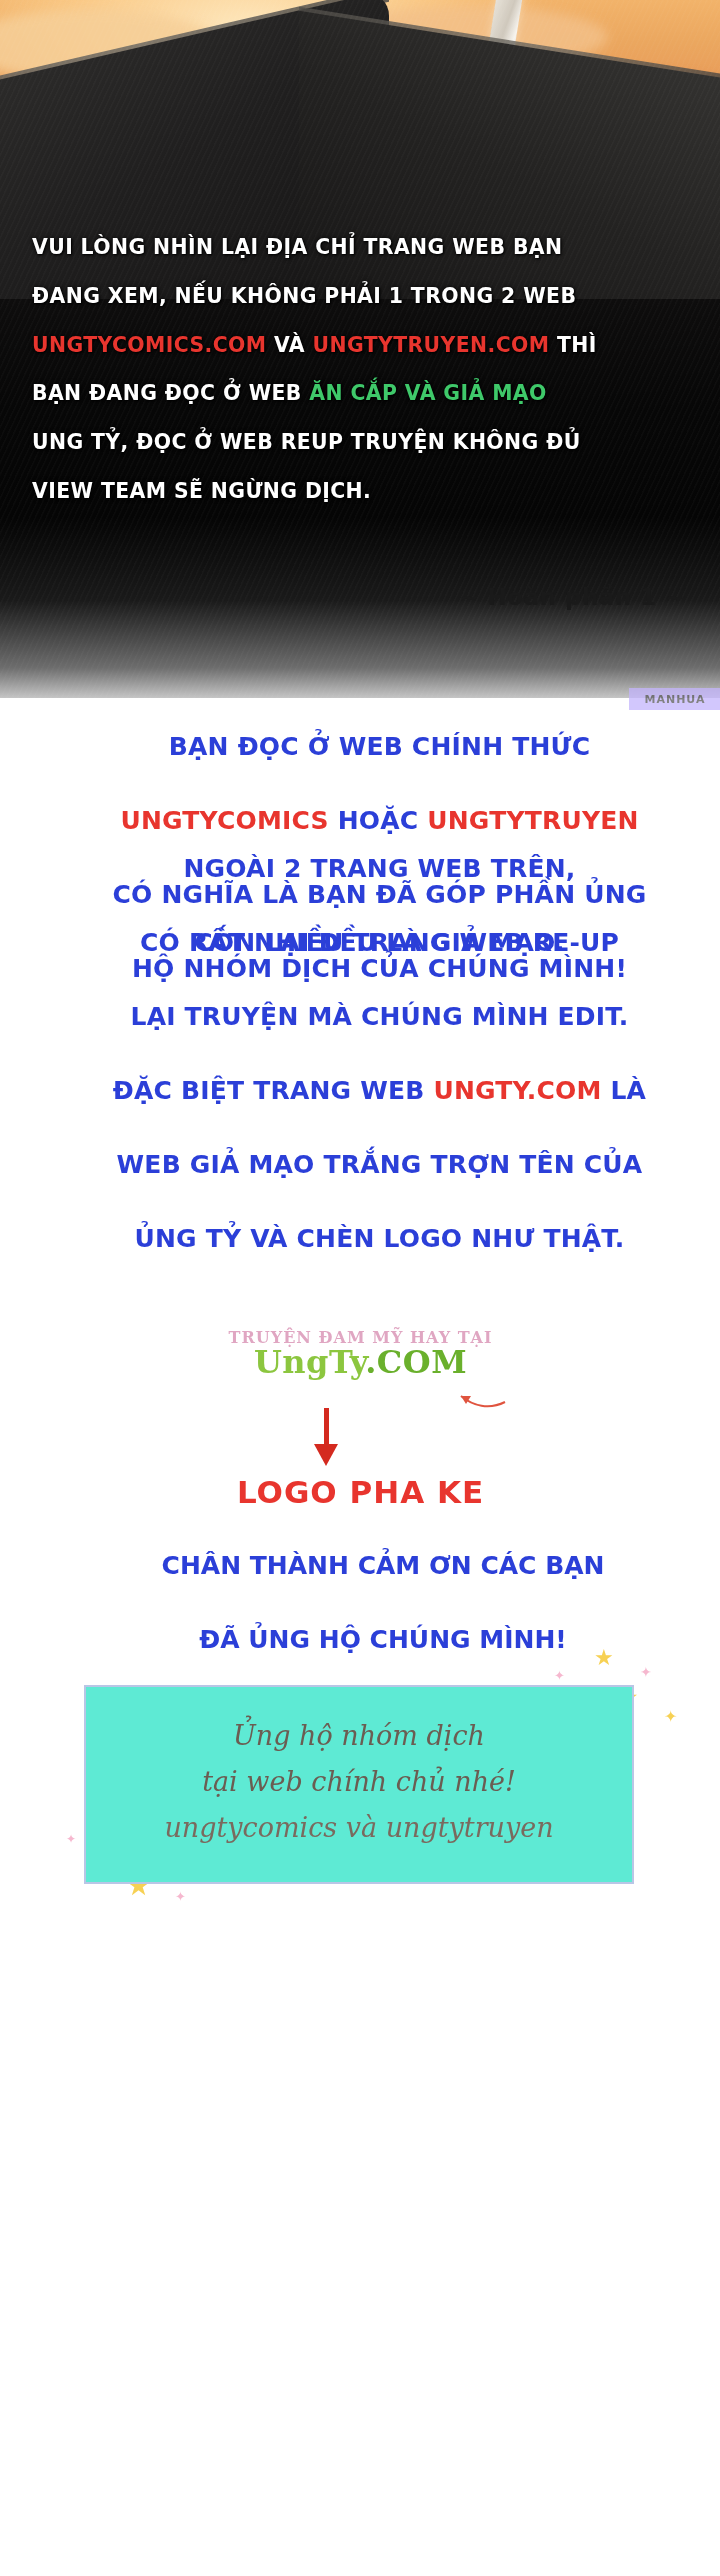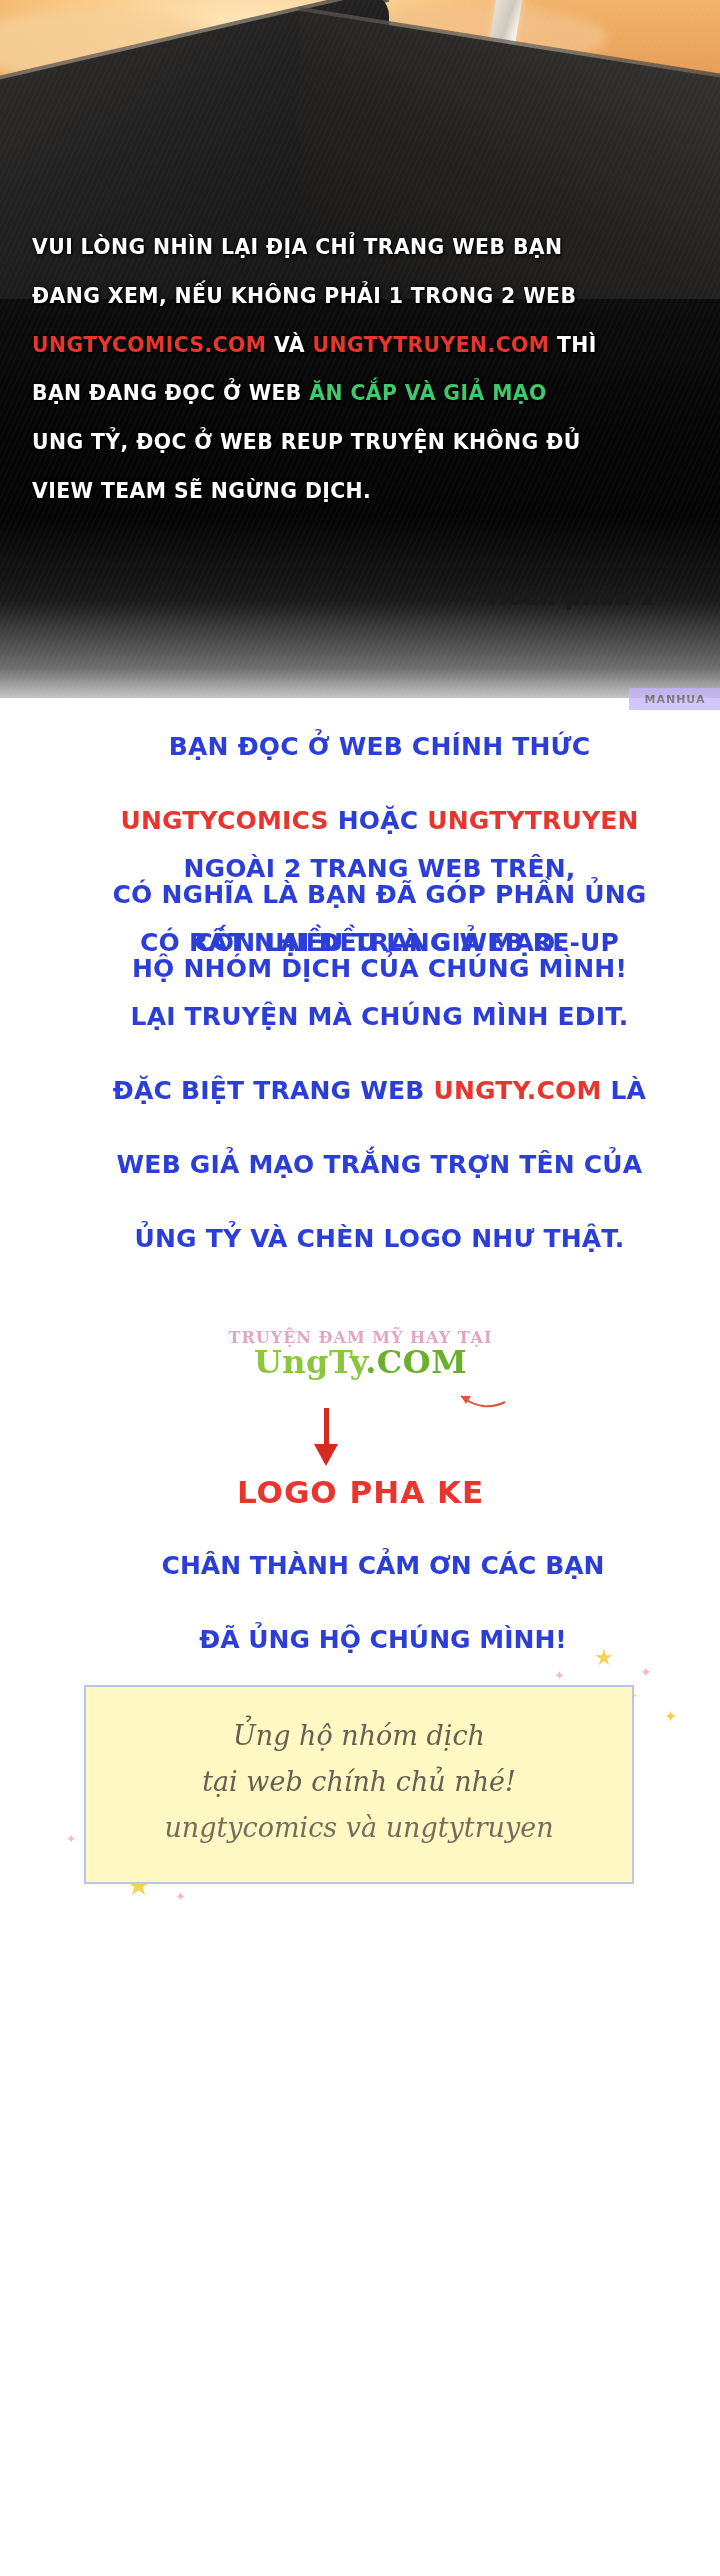--- a/index.html
+++ b/index.html
@@ -295,21 +295,21 @@
   }
 
   
   .footer-card {
     position: absolute;
     left: 84px;
     top: 975px;
     width: 546px;
     height: 195px;
     border: 2px solid #b9c6e6;
-    background: #fef9c3;
+    background: #5eead4;
   }
   .footer-card-inner {
     position: absolute;
     left: 0; top: 26px;
     width: 546px;
     text-align: center;
     font-family: "DejaVu Serif", serif;
     font-size: 27px;
     line-height: 46px;
     color: #6b5d52;

